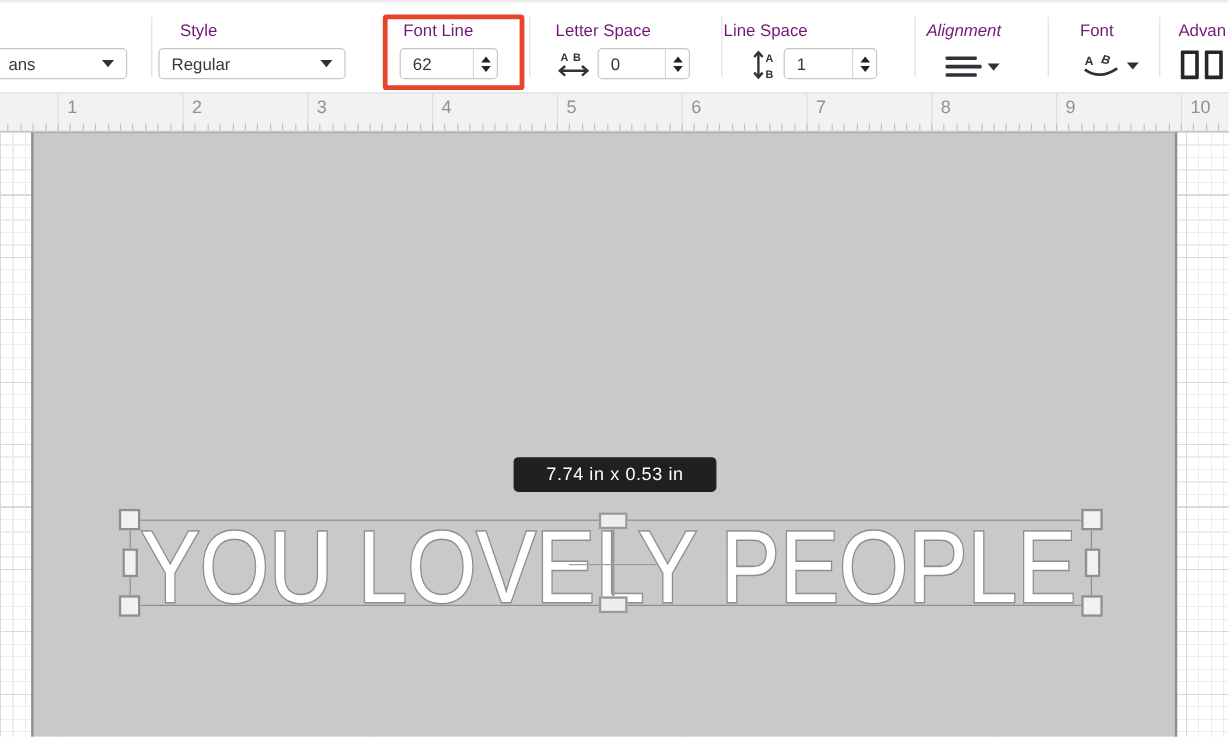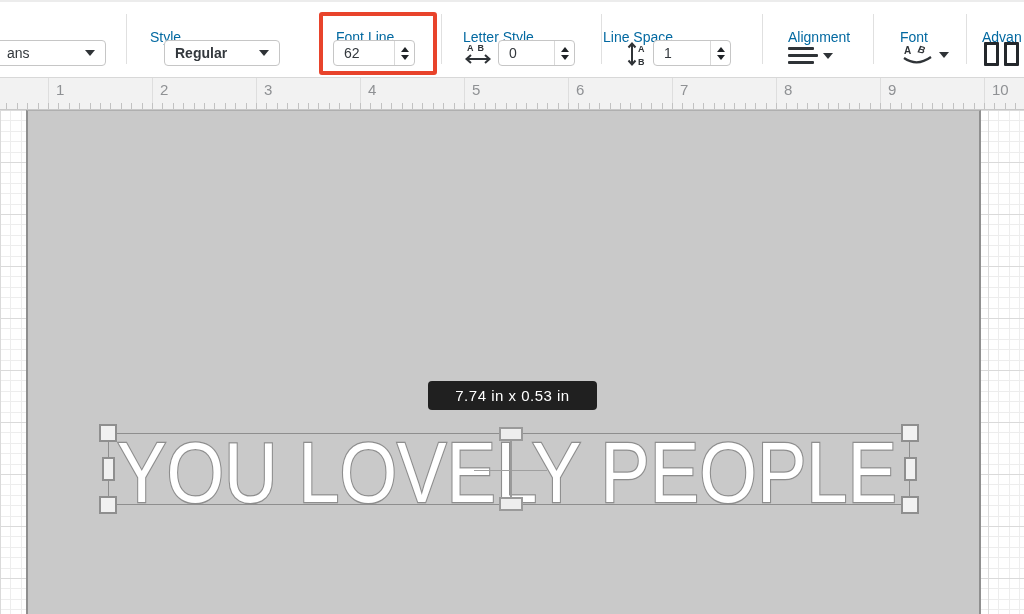--- a/index.html
+++ b/index.html
@@ -3,21 +3,21 @@
 <meta charset="utf-8">
 <style>
   * { margin:0; padding:0; box-sizing:border-box; }
   html,body { width:1024px; height:614px; overflow:hidden; background:#fff;
               font-family:"Liberation Sans", sans-serif; }
   #stage { position:relative; width:1024px; height:614px; }
 
   
   .toolbar { position:absolute; left:0; top:0; width:1024px; height:78px; background:#fff;
              border-top:2px solid #ececec; border-bottom:1px solid #d8d8d8; z-index:5; }
-  .tb-label { position:absolute; top:15px; font-size:14px; color:#0369a1; white-space:nowrap;margin-top:12px; }
+  .tb-label { position:absolute; top:15px; font-size:14px; color:#701a75; white-space:nowrap; }
   .tb-divider { position:absolute; top:12px; height:50px; width:1px; background:#e0e0e0; }
   .select-box { position:absolute; top:38px; height:26px; background:#fff; border:1px solid #c6c6c6;
                 border-radius:4px; display:flex; align-items:center; padding:0 10px; font-size:14px;
                 color:#33383d; cursor:pointer; }
   .select-box .caret-down { margin-left:auto; }
   .caret-down { width:0; height:0; border-left:5px solid transparent; border-right:5px solid transparent;
                 border-top:6px solid #2f3337; }
   .num-input { position:absolute; top:38px; height:26px; background:#fff; border:1px solid #c6c6c6;
                border-radius:4px; display:flex; align-items:stretch; font-size:14px; color:#33383d; }
   .num-val { flex:1; display:flex; align-items:center; padding-left:10px; }
@@ -74,37 +74,37 @@
   <div class="toolbar">
 
     <div class="select-box" style="left:-40px; width:146px; padding-left:46px;">
       <span>ans</span>
       <span class="caret-down"></span>
     </div>
 
     <div class="tb-divider" style="left:126px;"></div>
 
     <div class="tb-label" style="left:150px;">Style</div>
-    <div class="select-box" style="left:164px; width:116px;font-weight:bold;">
+    <div class="select-box" style="left:132px; width:156px;">
       <span>Regular</span>
       <span class="caret-down"></span>
     </div>
 
     <div class="tb-label" style="left:336px;">Font Line</div>
     <div class="num-input" style="left:333px; width:82px;">
       <span class="num-val">62</span>
       <span class="stepper">
         <i class="step-up"></i>
         <i class="step-down"></i>
       </span>
     </div>
 
     <div class="tb-divider" style="left:441px;"></div>
 
-    <div class="tb-label" style="left:463px;">Letter Style</div>
+    <div class="tb-label" style="left:463px;">Letter Space</div>
     <svg class="icon" style="position:absolute; left:464px; top:40px;" width="28" height="24" viewBox="0 0 28 24">
       <text x="3" y="9" font-size="9" font-weight="bold" fill="#2f3337" letter-spacing="4" font-family="Liberation Sans, sans-serif">AB</text>
       <path d="M3 17 H25" stroke="#2f3337" stroke-width="2" fill="none"></path>
       <path d="M7 13 L2.5 17 L7 21" stroke="#2f3337" stroke-width="2" fill="none"></path>
       <path d="M21 13 L25.5 17 L21 21" stroke="#2f3337" stroke-width="2" fill="none"></path>
     </svg>
     <div class="num-input" style="left:498px; width:77px;">
       <span class="num-val">0</span>
       <span class="stepper">
         <i class="step-up"></i>
@@ -125,21 +125,21 @@
     <div class="num-input" style="left:653px; width:78px;">
       <span class="num-val">1</span>
       <span class="stepper">
         <i class="step-up"></i>
         <i class="step-down"></i>
       </span>
     </div>
 
     <div class="tb-divider" style="left:762px;"></div>
 
-    <div class="tb-label" style="left:788px;">Alignment</div>
+    <div class="tb-label" style="left:772px;font-style:italic;">Alignment</div>
     <div class="icon-btn" style="left:788px; top:45px;">
       <span class="align-lines">
         <i style="width:26px;"></i>
           <i style="width:30px;"></i>
           <i style="width:26px;"></i>
       </span>
       <span class="caret-down"></span>
     </div>
 
     <div class="tb-divider" style="left:873px;"></div>

